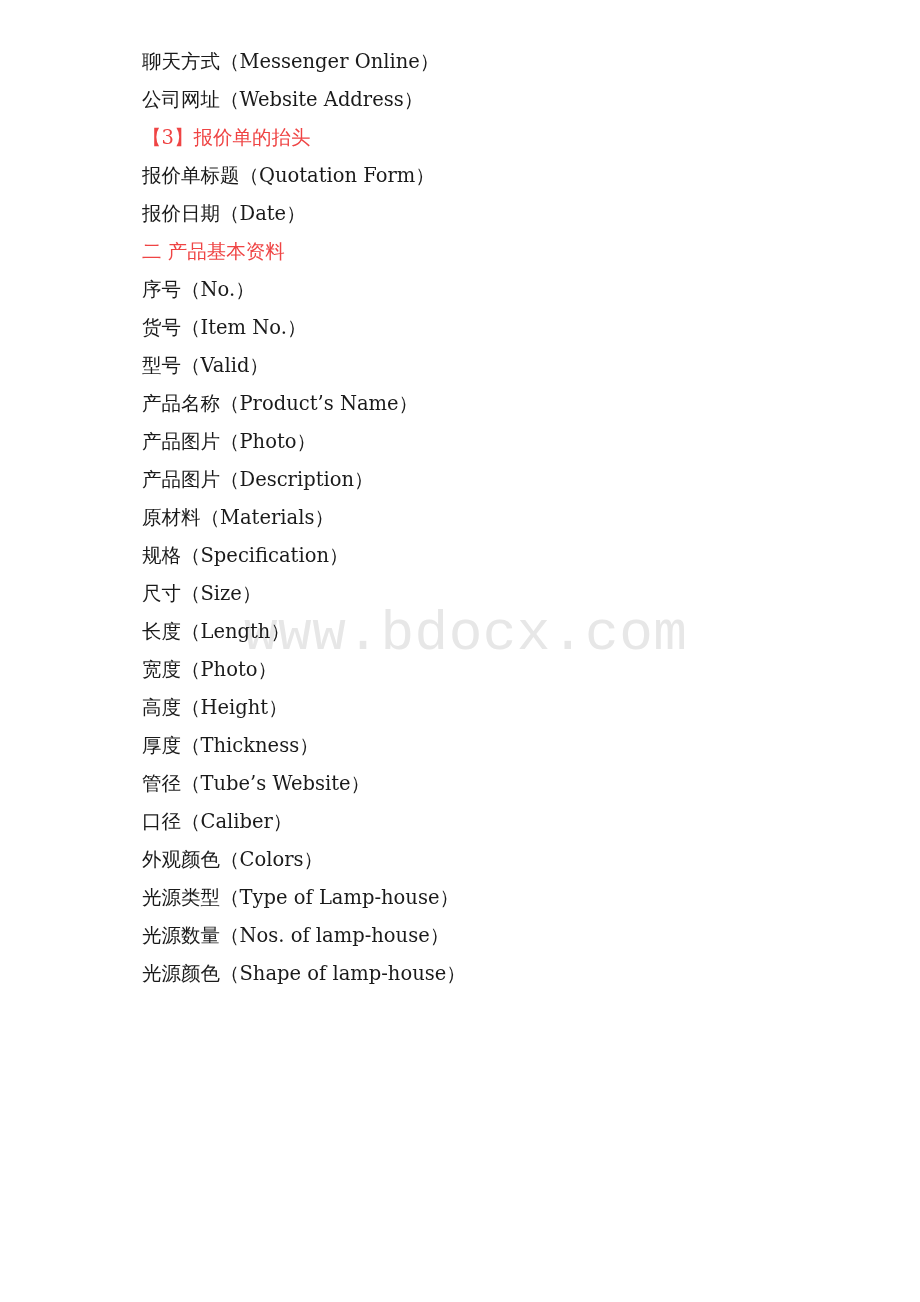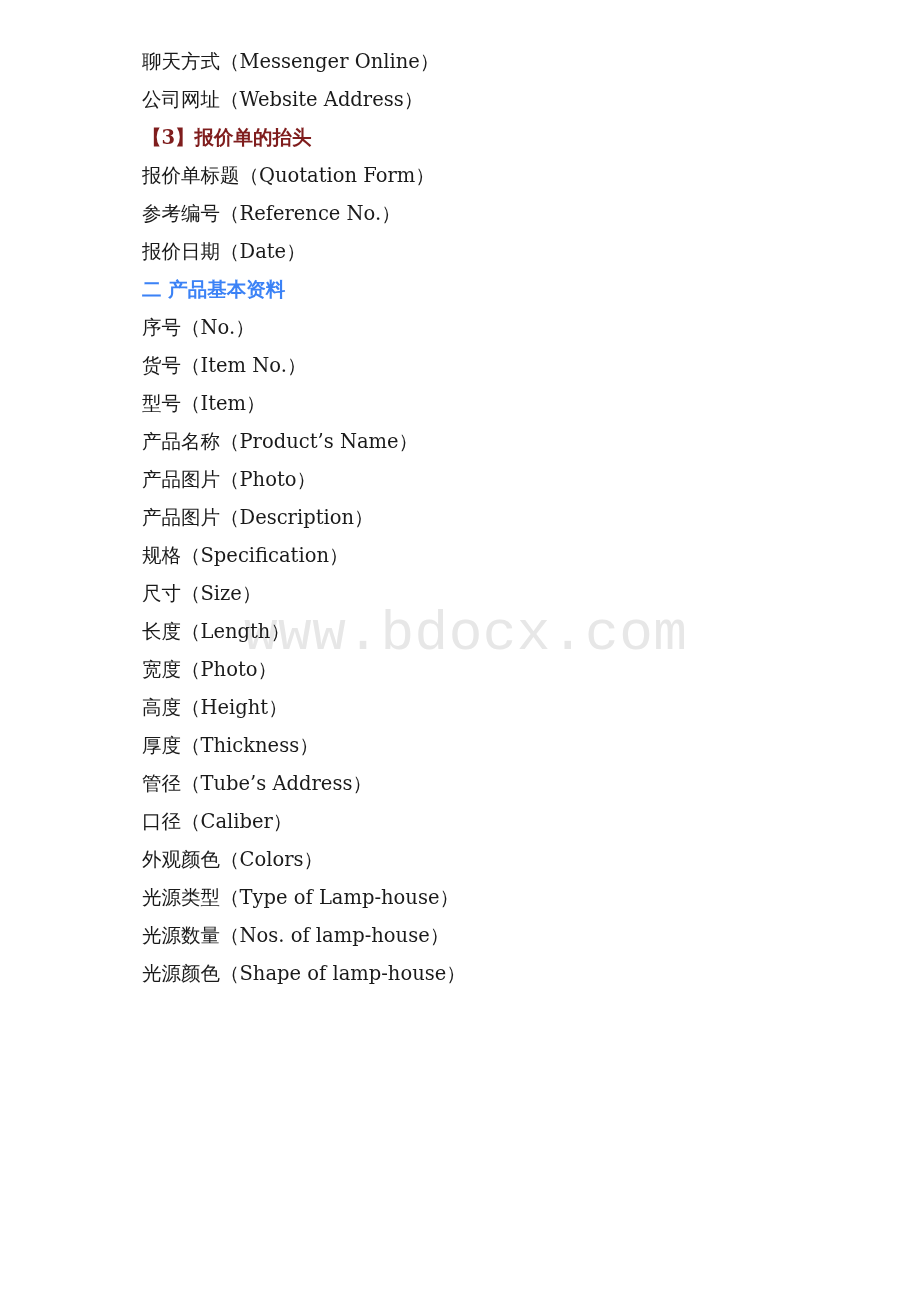--- a/index.html
+++ b/index.html
@@ -52,58 +52,58 @@
     height: 38px;
     line-height: 38px;
     font-size: 19.5px;
     color: #1a1a1a;
     white-space: pre;
     font-family: "DejaVu Serif", "Liberation Serif", serif;
   }
 
   
   .line.heading-bracket {
-    font-weight: 700;
-    color: #7f1d1d;
+    font-weight: 400;
+    color: #ef4444;
   }
 
   
   .line.heading-section {
-    color: #3b82f6;
-    font-weight: 700;
+    color: #ef4444;
+    font-weight: 400;
   }
 </style>
 </head>
 <body>
 
 <div class="page">
 
   <div class="watermark">www.bdocx.com</div>
 
   <div class="doc-body">
       <div class="line">聊天方式（Messenger Online）</div>
       <div class="line">公司网址（Website Address）</div>
       <div class="line heading-bracket">【3】报价单的抬头</div>
       <div class="line">报价单标题（Quotation Form）</div>
-      <div class="line">参考编号（Reference No.）</div>
       <div class="line">报价日期（Date）</div>
       <div class="line heading-section">二 产品基本资料</div>
       <div class="line">序号（No.）</div>
       <div class="line">货号（Item No.）</div>
-      <div class="line">型号（Item）</div>
+      <div class="line">型号（Valid）</div>
       <div class="line">产品名称（Product’s Name）</div>
       <div class="line">产品图片（Photo）</div>
       <div class="line">产品图片（Description）</div>
+      <div class="line">原材料（Materials）</div>
       <div class="line">规格（Specification）</div>
       <div class="line">尺寸（Size）</div>
       <div class="line">长度（Length）</div>
       <div class="line">宽度（Photo）</div>
       <div class="line">高度（Height）</div>
       <div class="line">厚度（Thickness）</div>
-      <div class="line">管径（Tube’s Address）</div>
+      <div class="line">管径（Tube’s Website）</div>
       <div class="line">口径（Caliber）</div>
       <div class="line">外观颜色（Colors）</div>
       <div class="line">光源类型（Type of Lamp-house）</div>
       <div class="line">光源数量（Nos. of lamp-house）</div>
       <div class="line">光源颜色（Shape of lamp-house）</div>
     </div>
 
 </div>
 
 </body></html>

